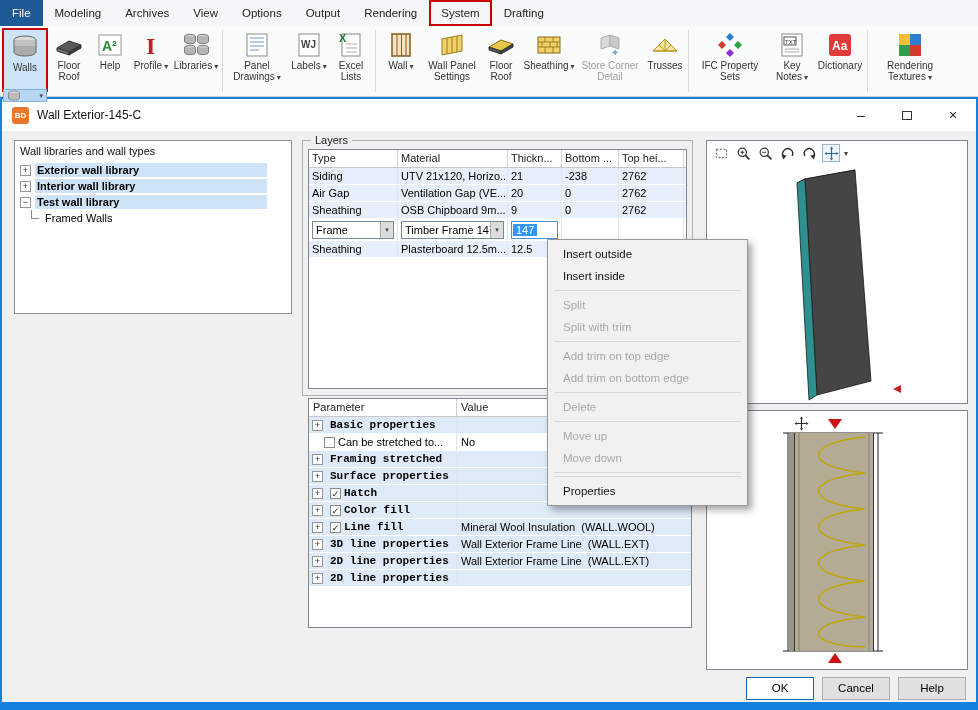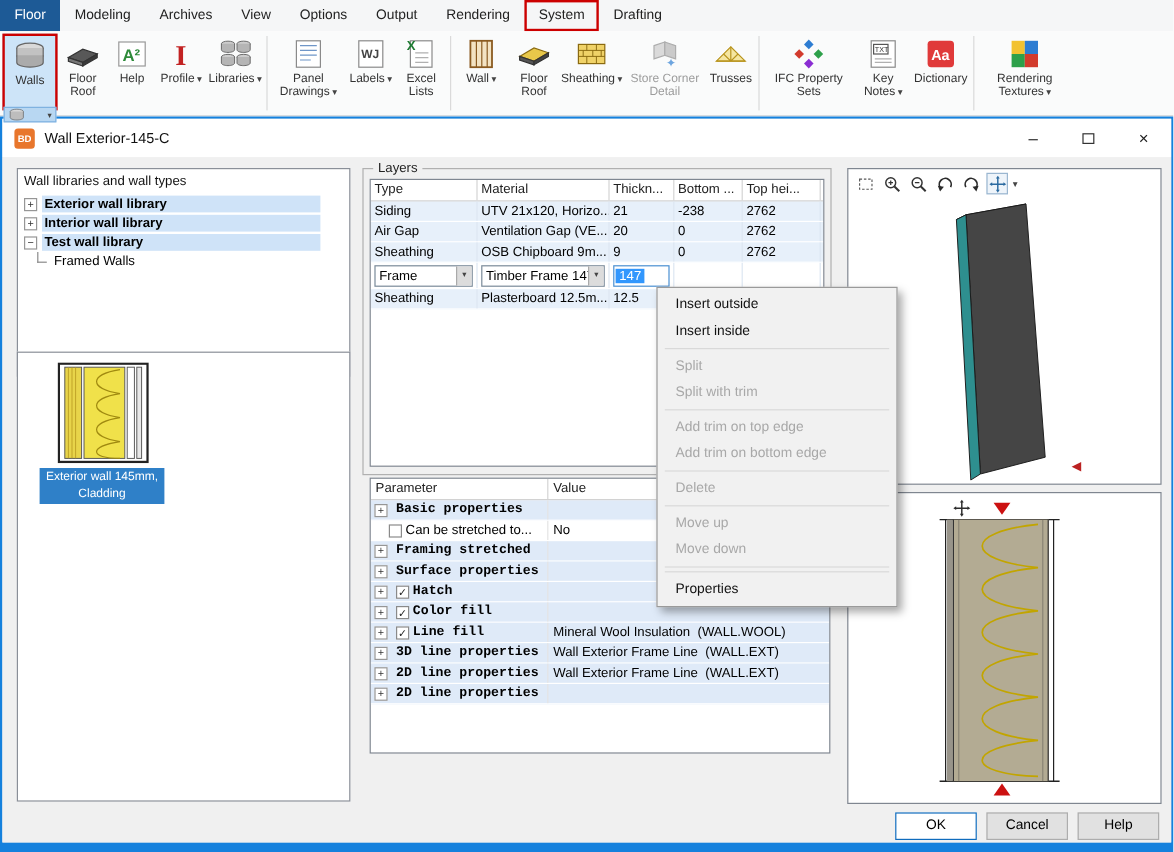--- a/index.html
+++ b/index.html
@@ -101,21 +101,21 @@
   .btn.ok { left:744px; background:#fff; border:1px solid #0f6cbd; }
   .btn.cancel { left:820px; background:#e1e1e1; border:1px solid #adadad; }
   .btn.help { left:896px; background:#e1e1e1; border:1px solid #adadad; }
 </style>
 </head>
 <body>
 
 <div class="screen">
 
   <div class="menubar">
-    <div class="menu-item active">Floor</div>
+    <div class="menu-item active">File</div>
     <div class="menu-item">Modeling</div>
     <div class="menu-item">Archives</div>
     <div class="menu-item">View</div>
     <div class="menu-item">Options</div>
     <div class="menu-item">Output</div>
     <div class="menu-item">Rendering</div>
     <div class="menu-item red-box">System</div>
     <div class="menu-item">Drafting</div>
   </div>
 
@@ -218,20 +218,29 @@
     <div class="rbtn" style="width:46px">
       <div class="ric">
         <svg width="28" height="28" viewBox="0 0 28 28">
             <rect x="5" y="3" width="18" height="22" fill="#f3e3c3" stroke="#8a5a20" stroke-width="1.5"></rect>
             <path d="M10 3v22M14.5 3v22M19 3v22" stroke="#8a5a20" fill="none"></path>
           </svg>
       </div>
       <div class="rlabel"><span>Wall</span><span class="dd">▾</span></div>
     </div>
 
+    <div class="rbtn" style="width:56px">
+      <div class="ric">
+        <svg width="28" height="28" viewBox="0 0 28 28">
+            <polygon points="4,8 24,4 24,20 4,24" fill="#f0d268" stroke="#9a7a20"></polygon>
+            <path d="M9 7v16M14 6v16M19 5v16" stroke="#9a7a20" fill="none"></path>
+          </svg>
+      </div>
+      <div class="rlabel">Wall Panel Settings</div>
+    </div>
 
     <div class="rbtn" style="width:42px">
       <div class="ric">
         <svg width="28" height="28" viewBox="0 0 28 28">
             <polygon points="2,16 14,9 26,13 14,20" fill="#e8c84a" stroke="#8a6a10"></polygon>
             <polygon points="2,16 14,20 14,23 2,19" fill="#555" stroke="#333"></polygon>
             <polygon points="14,20 26,13 26,16 14,23" fill="#444" stroke="#333"></polygon>
           </svg>
       </div>
       <div class="rlabel">Floor Roof</div>
@@ -357,34 +366,20 @@
         <div class="tree-item">
           <span class="expander">−</span>
           <span class="tree-label group">Test wall library</span>
         </div>
         <div class="tree-item">
           <span class="tree-l"></span>
           <span class="tree-label">Framed Walls</span>
         </div>
       </div>
 
-      <div class="thumb-box">
-        <div class="thumb-img">
-          <svg width="76" height="84" viewBox="0 0 76 84">
-              <rect x="1" y="1" width="74" height="82" fill="#fff" stroke="#222" stroke-width="2"></rect>
-              <rect x="6" y="4" width="14" height="76" fill="#e8d44a" stroke="#555" stroke-width="0.8"></rect>
-              <path d="M9 4v76M12 4v76M15 4v76" stroke="#b89a20" stroke-width="0.7" fill="none"></path>
-              <rect x="22" y="4" width="34" height="76" fill="#f0e14a" stroke="#555" stroke-width="0.8"></rect>
-              <path d="M52 6 C26 10 26 22 52 26 C26 30 26 42 52 46 C26 50 26 62 52 66 C26 70 26 80 52 80" fill="none" stroke="#a08a10" stroke-width="1"></path>
-              <rect x="58" y="4" width="6" height="76" fill="#fff" stroke="#555" stroke-width="0.8"></rect>
-              <rect x="66" y="4" width="4" height="76" fill="#e8e8e8" stroke="#555" stroke-width="0.8"></rect>
-            </svg>
-        </div>
-        <div class="thumb-label">Exterior wall 145mm, Cladding</div>
-      </div>
 
       <div class="layers-group">
         <span class="group-label">Layers</span>
         <div class="layers-table">
           <div class="lt-header">
             <div class="lt-h c0">Type</div>
             <div class="lt-h c1">Material</div>
             <div class="lt-h c2">Thickn...</div>
             <div class="lt-h c3">Bottom ...</div>
             <div class="lt-h c4">Top hei...</div>

